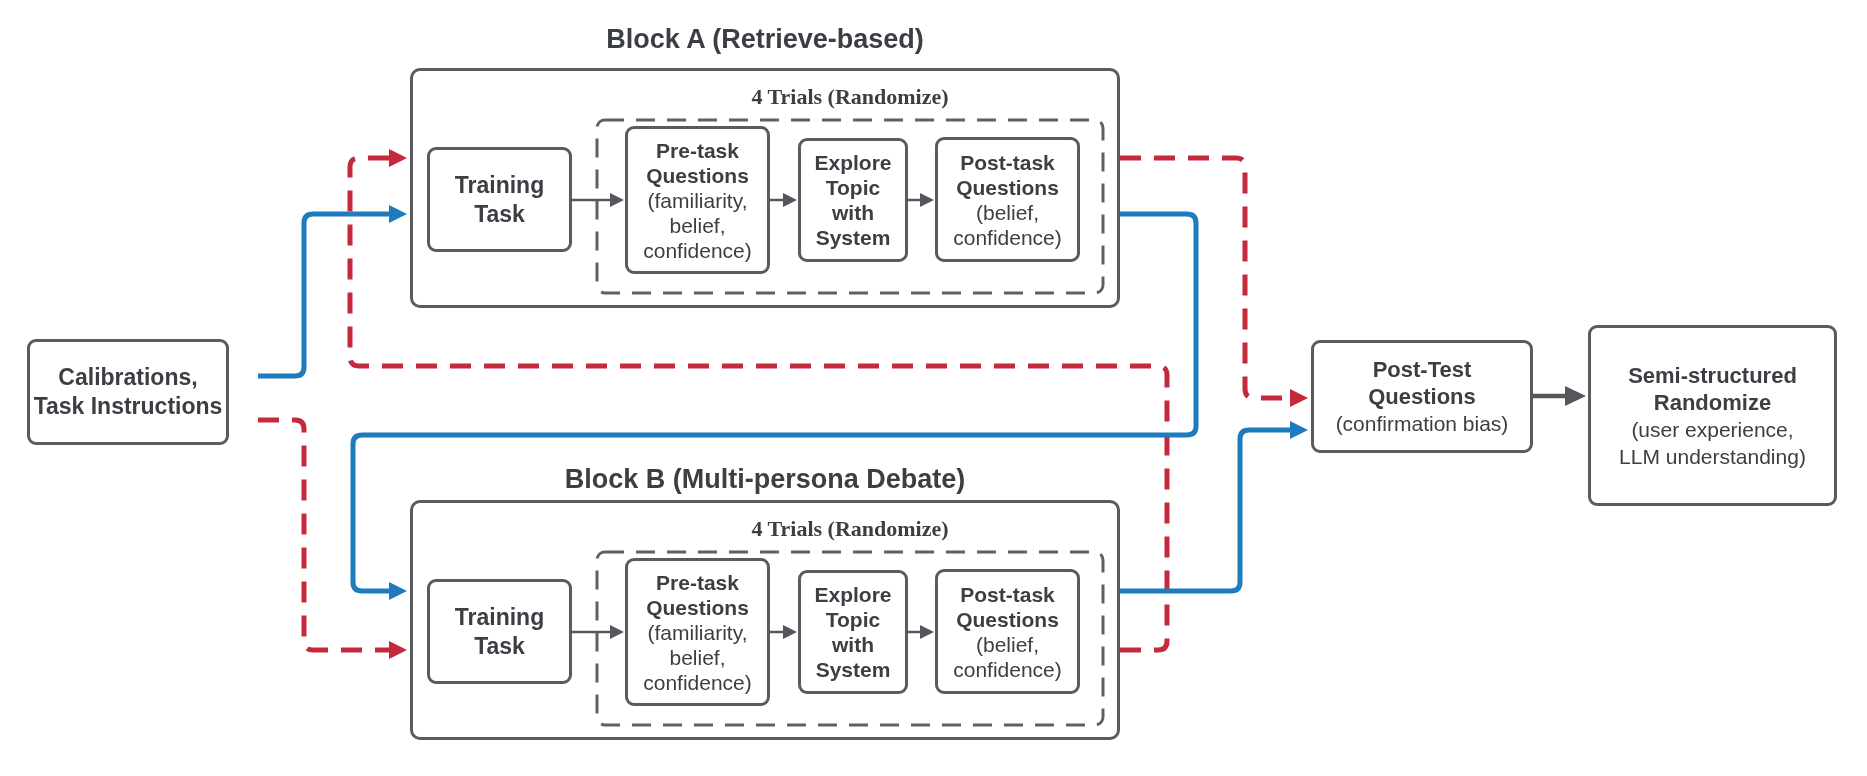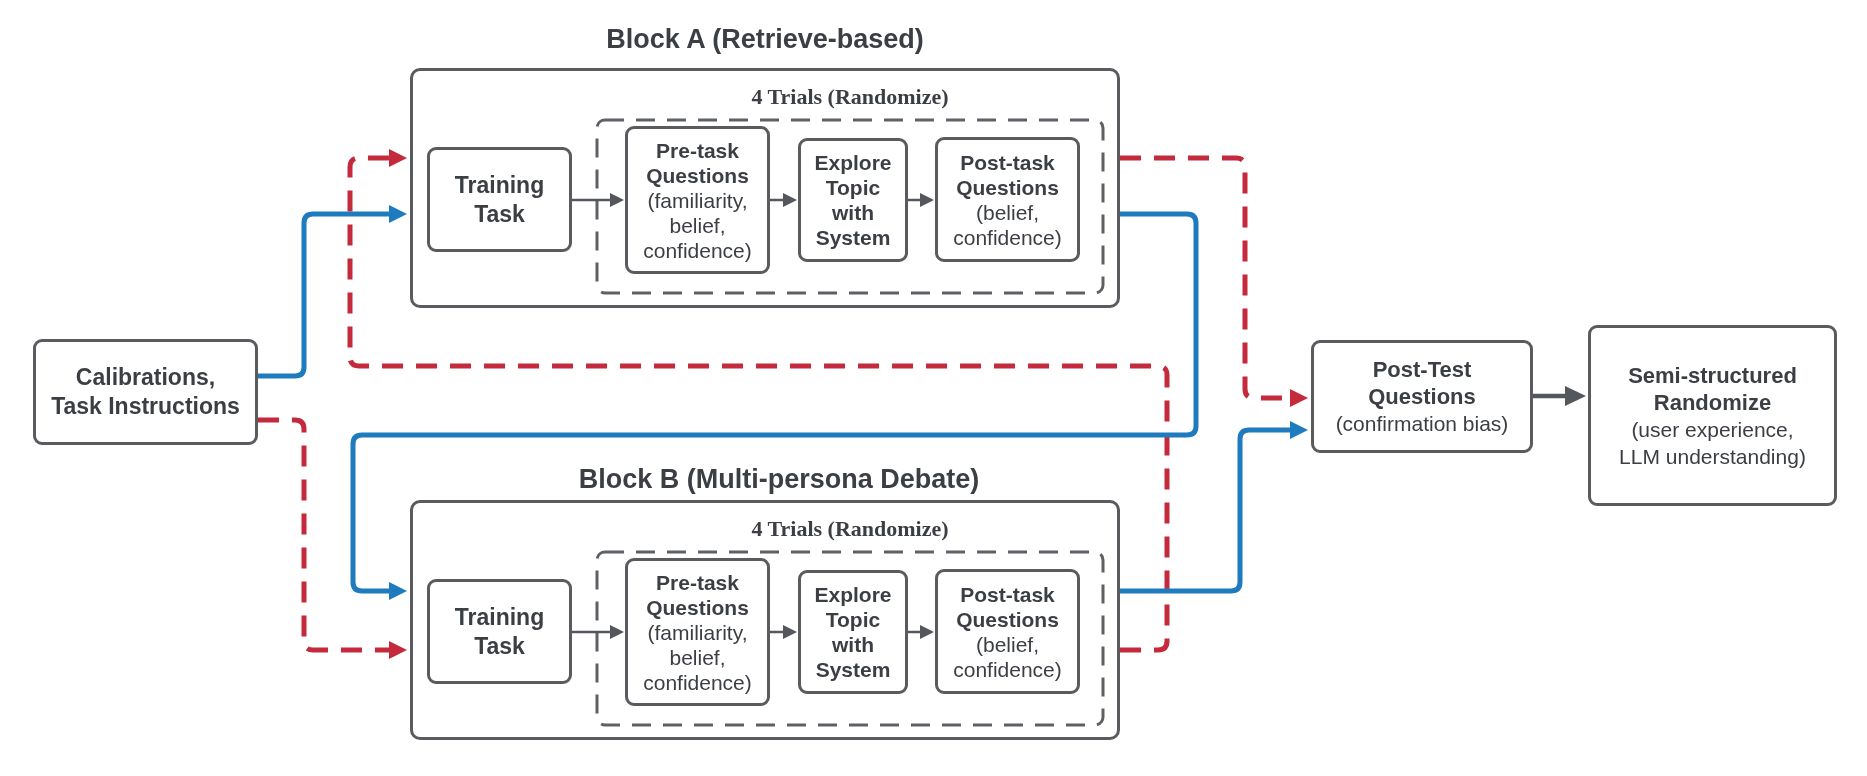--- a/index.html
+++ b/index.html
@@ -137,21 +137,21 @@
     <div class="ln b">System</div>
   </div>
 
   <div class="box" style="left:935px;top:137px;width:145px;height:125px">
     <div class="ln b">Post-task</div>
     <div class="ln b">Questions</div>
     <div class="ln">(belief,</div>
     <div class="ln">confidence)</div>
   </div>
 
-  <div class="blocktitle" style="left:424px;top:464px;width:710px">Block B (Multi-persona Debate)</div>
+  <div class="blocktitle" style="left:410px;top:464px;width:710px">Block B (Multi-persona Debate)</div>
   <div class="outer" style="left:410px;top:500px;width:710px;height:240px"></div>
   <div class="trials" style="left:597px;top:516px;width:506px">4 Trials (Randomize)</div>
 
   <div class="box big" style="left:427px;top:579px;width:145px;height:105px">
     <div class="ln b">Training</div>
     <div class="ln b">Task</div>
   </div>
 
   <div class="box" style="left:625px;top:558px;width:145px;height:148px">
     <div class="ln b">Pre-task</div>
@@ -168,21 +168,21 @@
     <div class="ln b">System</div>
   </div>
 
   <div class="box" style="left:935px;top:569px;width:145px;height:125px">
     <div class="ln b">Post-task</div>
     <div class="ln b">Questions</div>
     <div class="ln">(belief,</div>
     <div class="ln">confidence)</div>
   </div>
 
-  <div class="box big" style="left:33px;top:339px;width:225px;height:106px">
+  <div class="box big" style="left:27px;top:339px;width:202px;height:106px">
     <div class="ln b">Calibrations,</div>
     <div class="ln b">Task Instructions</div>
   </div>
 
   <div class="box mid" style="left:1311px;top:340px;width:222px;height:113px">
     <div class="ln b">Post-Test</div>
     <div class="ln b">Questions</div>
     <div class="ln n">(confirmation bias)</div>
   </div>
 

